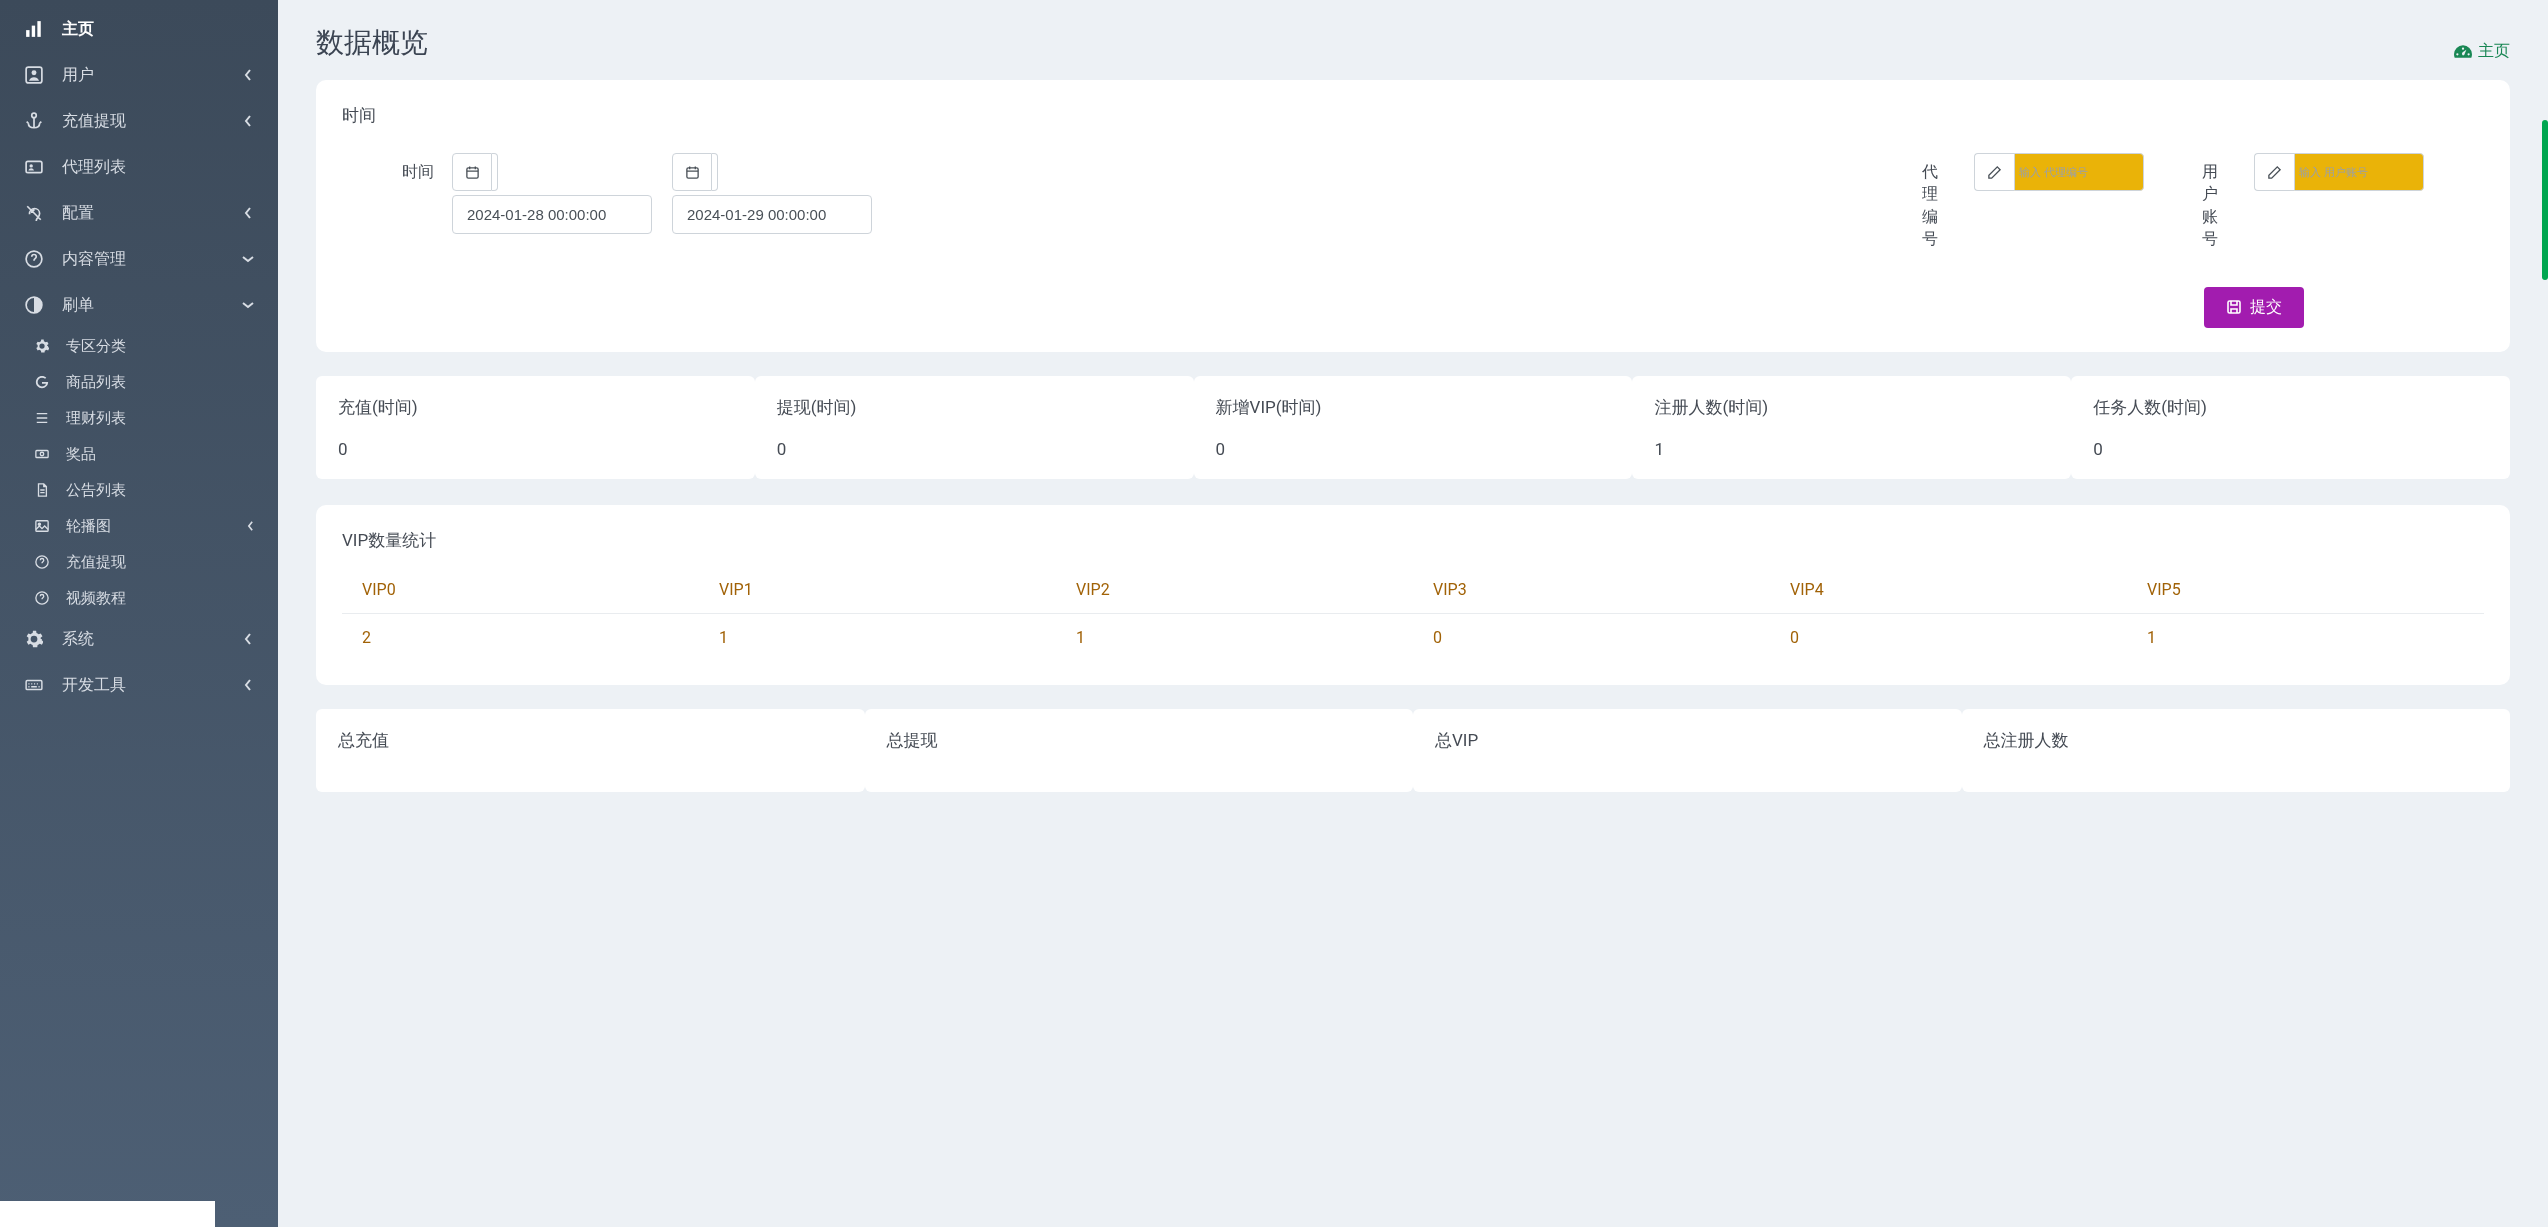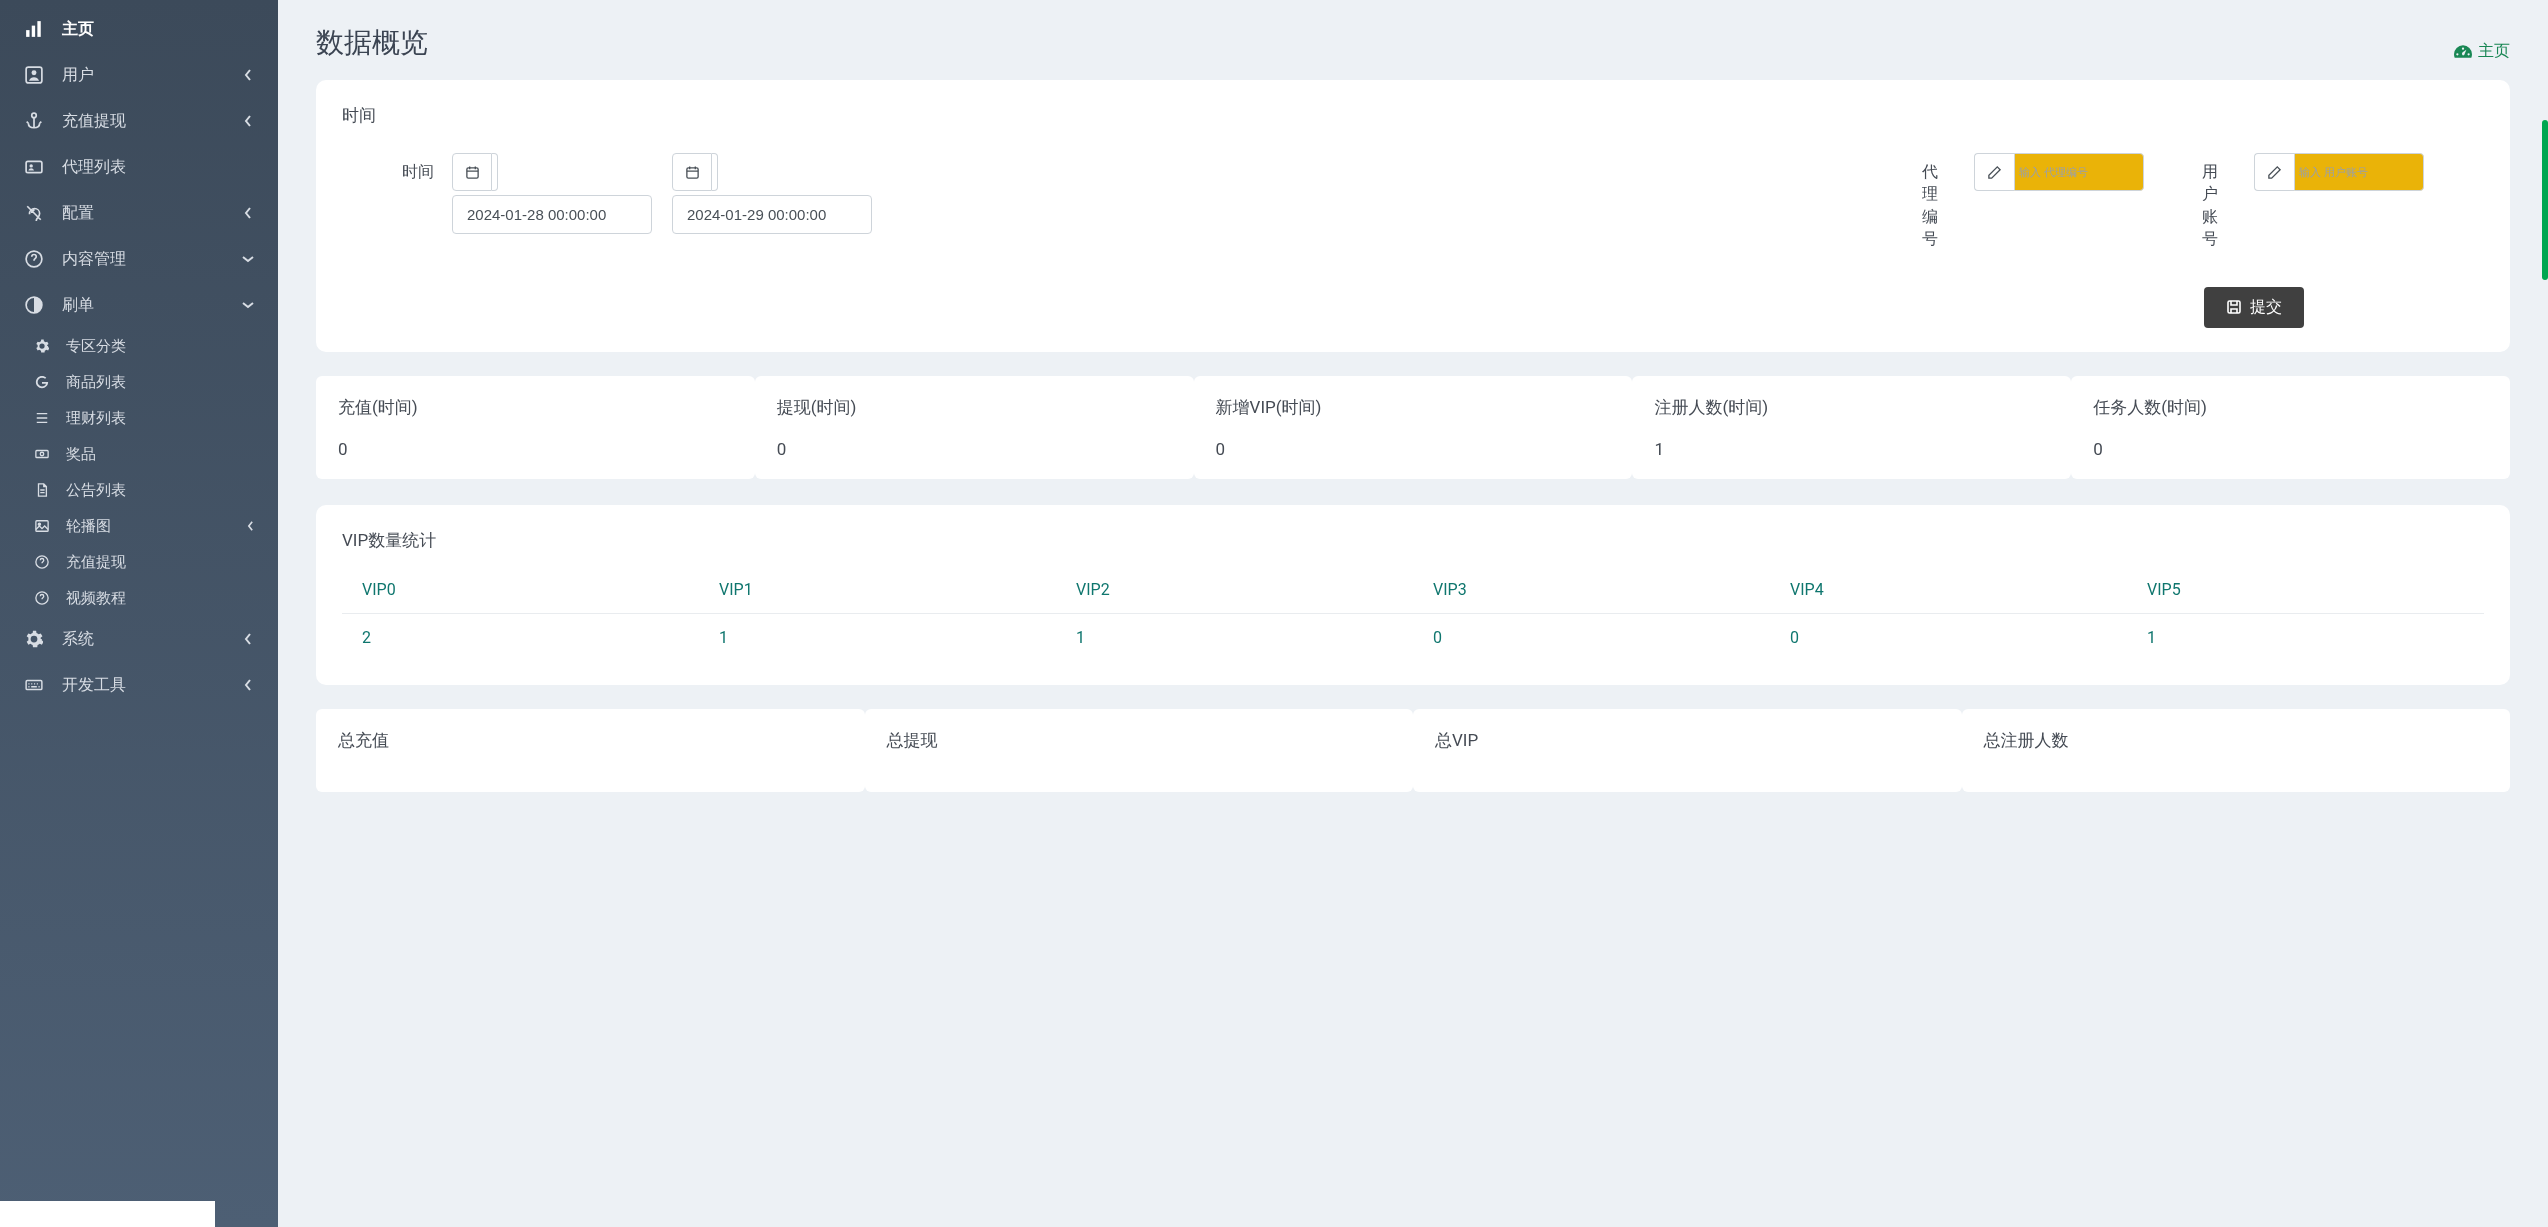--- a/index.html
+++ b/index.html
@@ -105,31 +105,31 @@
       display:flex; align-items:center; justify-content:center; background:#fff;
     }
     .text-input {
       height:38px; border:1px solid #ced4da; border-radius:0 4px 4px 0;
       padding:0 4px; font-size:11px; width:130px; background:#eab308; color:#495057;
     }
     .text-input::placeholder { color:#9aa0a8; }
 
     .btn-row { display:flex; justify-content:flex-end; margin-top:36px; padding-right:180px; }
     .btn-submit {
-      background:#404040; color:#fff; border:none; border-radius:4px;
+      background:#a21caf; color:#fff; border:none; border-radius:4px;
       padding:10px 22px; font-size:16px; display:flex; align-items:center; gap:8px; cursor:pointer;
     }
 
     .stats-row { display:flex; margin-bottom:26px; }
     .stat-card { flex:1; background:#fff; border-radius:6px; padding:20px 22px; }
     .stat-title { font-size:17px; color:#454b54; margin-bottom:20px; }
     .stat-value { font-size:17px; color:#454b54; }
 
     .vip-table { width:100%; border-collapse:collapse; margin-top:14px; }
-    .vip-table th, .vip-table td { text-align:left; padding:14px 20px; font-weight:400; font-size:16px; color:#0f766e; }
+    .vip-table th, .vip-table td { text-align:left; padding:14px 20px; font-weight:400; font-size:16px; color:#a16207; }
     .vip-table thead th { border-bottom:1px solid #e9ecef; }
 
     .scrollbar-accent { position:absolute; right:0; top:120px; width:6px; height:160px; background:#00a650; border-radius:3px; }
 
     
     svg { display:block; }
   </style>
 </head>
 <body>
 

